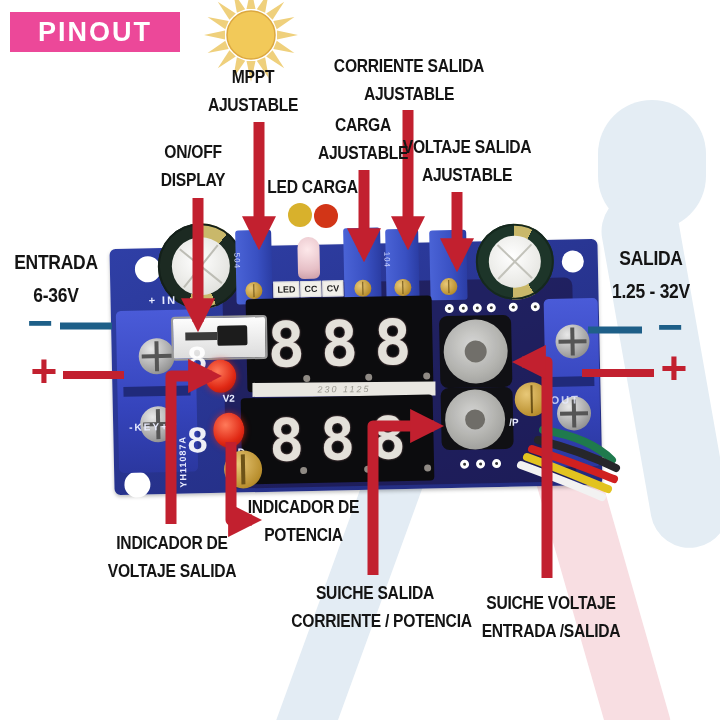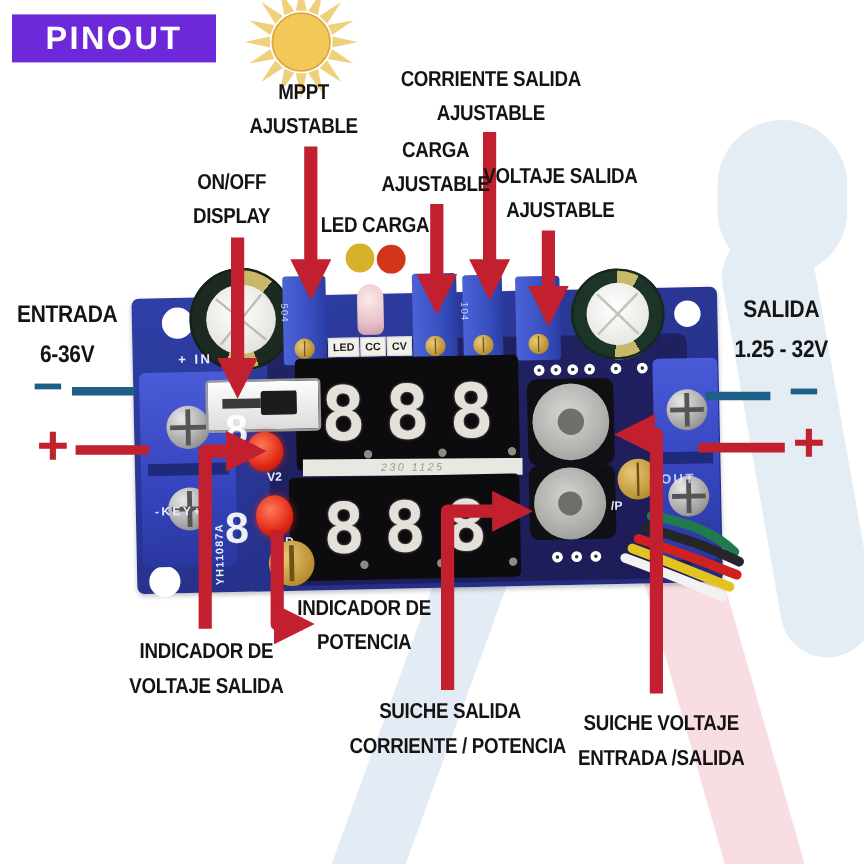--- a/index.html
+++ b/index.html
@@ -2,21 +2,21 @@
 <html><head>
 <meta charset="utf-8">
 <style>
   html,body{margin:0;padding:0;background:#fff;}
   #stage{position:relative;width:720px;height:720px;background:#ffffff;overflow:hidden;
          font-family:"Liberation Sans",sans-serif;}
   .abs{position:absolute;}
   
   .wm{position:absolute;z-index:0;}
   
-  #title-box{left:10px;top:12px;width:170px;height:40px;background:#6d28d9;z-index:3;
+  #title-box{left:10px;top:12px;width:170px;height:40px;background:#ec4899;z-index:3;
     display:flex;align-items:center;justify-content:center;}
   #title-box span{color:#fff;font-weight:800;font-size:27px;letter-spacing:2px;}
   
   .lbl{position:absolute;z-index:4;text-align:center;color:#141414;font-weight:800;
        font-size:17px;line-height:27px;letter-spacing:-0.3px;transform:scale(.92,1.06);}
   .lbl div{white-space:nowrap;}
   .lbl.big{font-size:19px;line-height:31px;}
   
   .sign{position:absolute;z-index:4;font-weight:800;text-align:center;}
   

